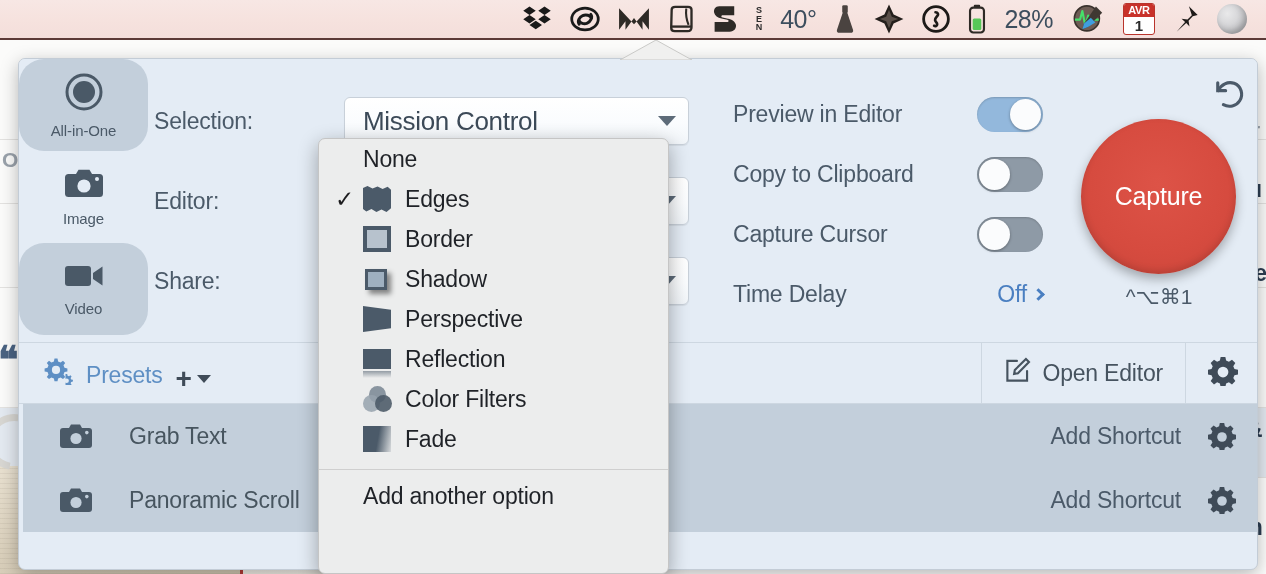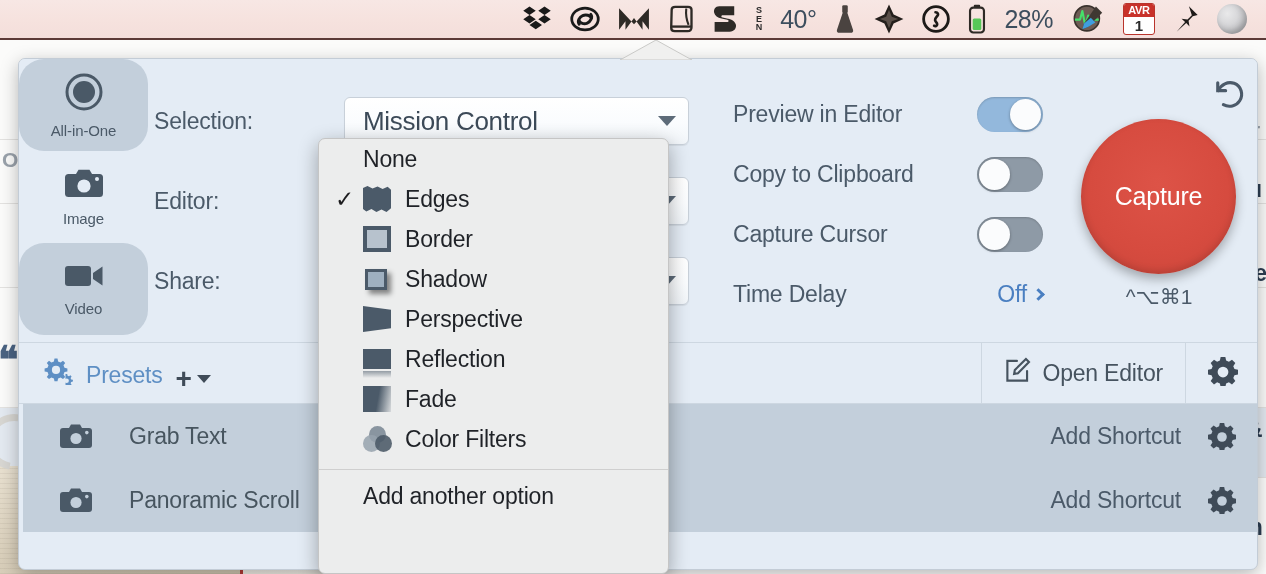--- a/index.html
+++ b/index.html
@@ -749,35 +749,35 @@
     <span class="mi-check"></span>
     <span class="mi-icon">
         <span class="g-refl"></span>
       </span>
     <span class="mi-label">Reflection</span>
   </div>
 
   <div class="menu-item">
     <span class="mi-check"></span>
     <span class="mi-icon">
-        <span class="g-fade"></span>
-      </span>
-    <span class="mi-label">Fade</span>
-  </div>
-
-  <div class="menu-item">
-    <span class="mi-check"></span>
-    <span class="mi-icon">
       <span class="g-color">
           <i class="c1"></i>
           <i class="c2"></i>
           <i class="c3"></i>
         </span>
     </span>
     <span class="mi-label">Color Filters</span>
   </div>
 
+  <div class="menu-item">
+    <span class="mi-check"></span>
+    <span class="mi-icon">
+        <span class="g-fade"></span>
+      </span>
+    <span class="mi-label">Fade</span>
+  </div>
+
   <div id="menu-sep"></div>
 
   <div class="menu-item footer">
     <span class="mi-label">Add another option</span>
   </div>
 </div>
 
 </body></html>

